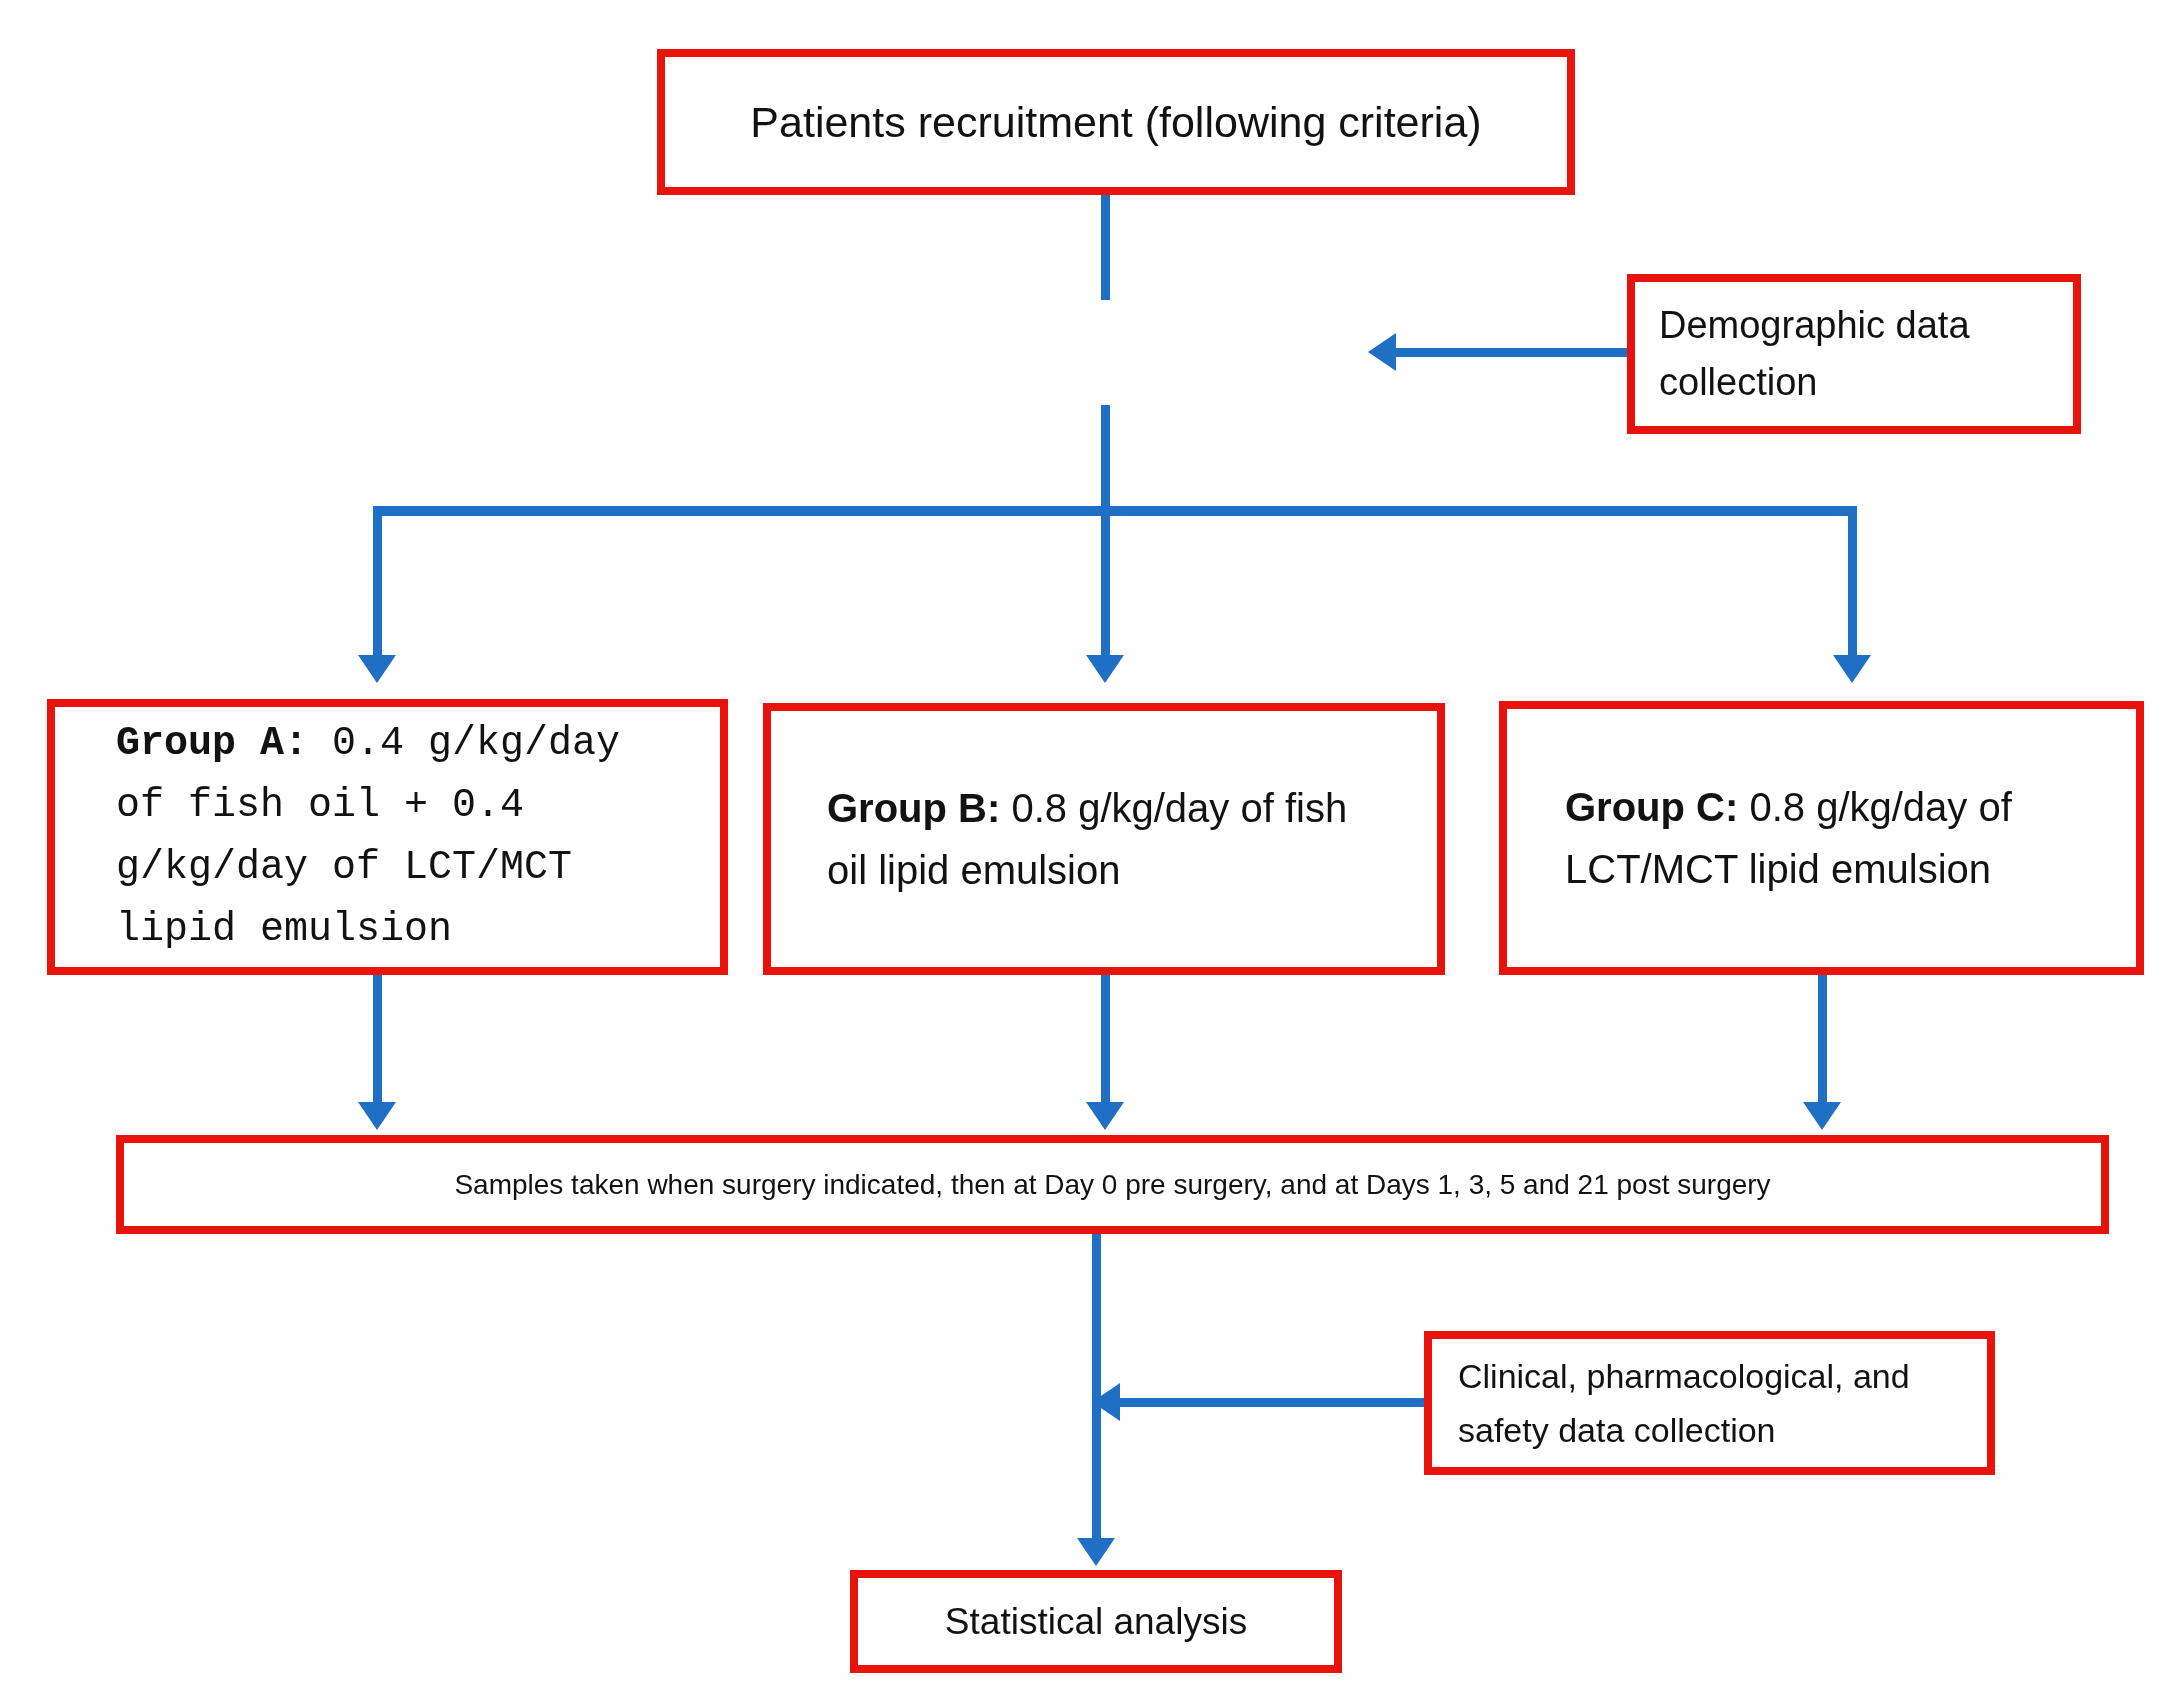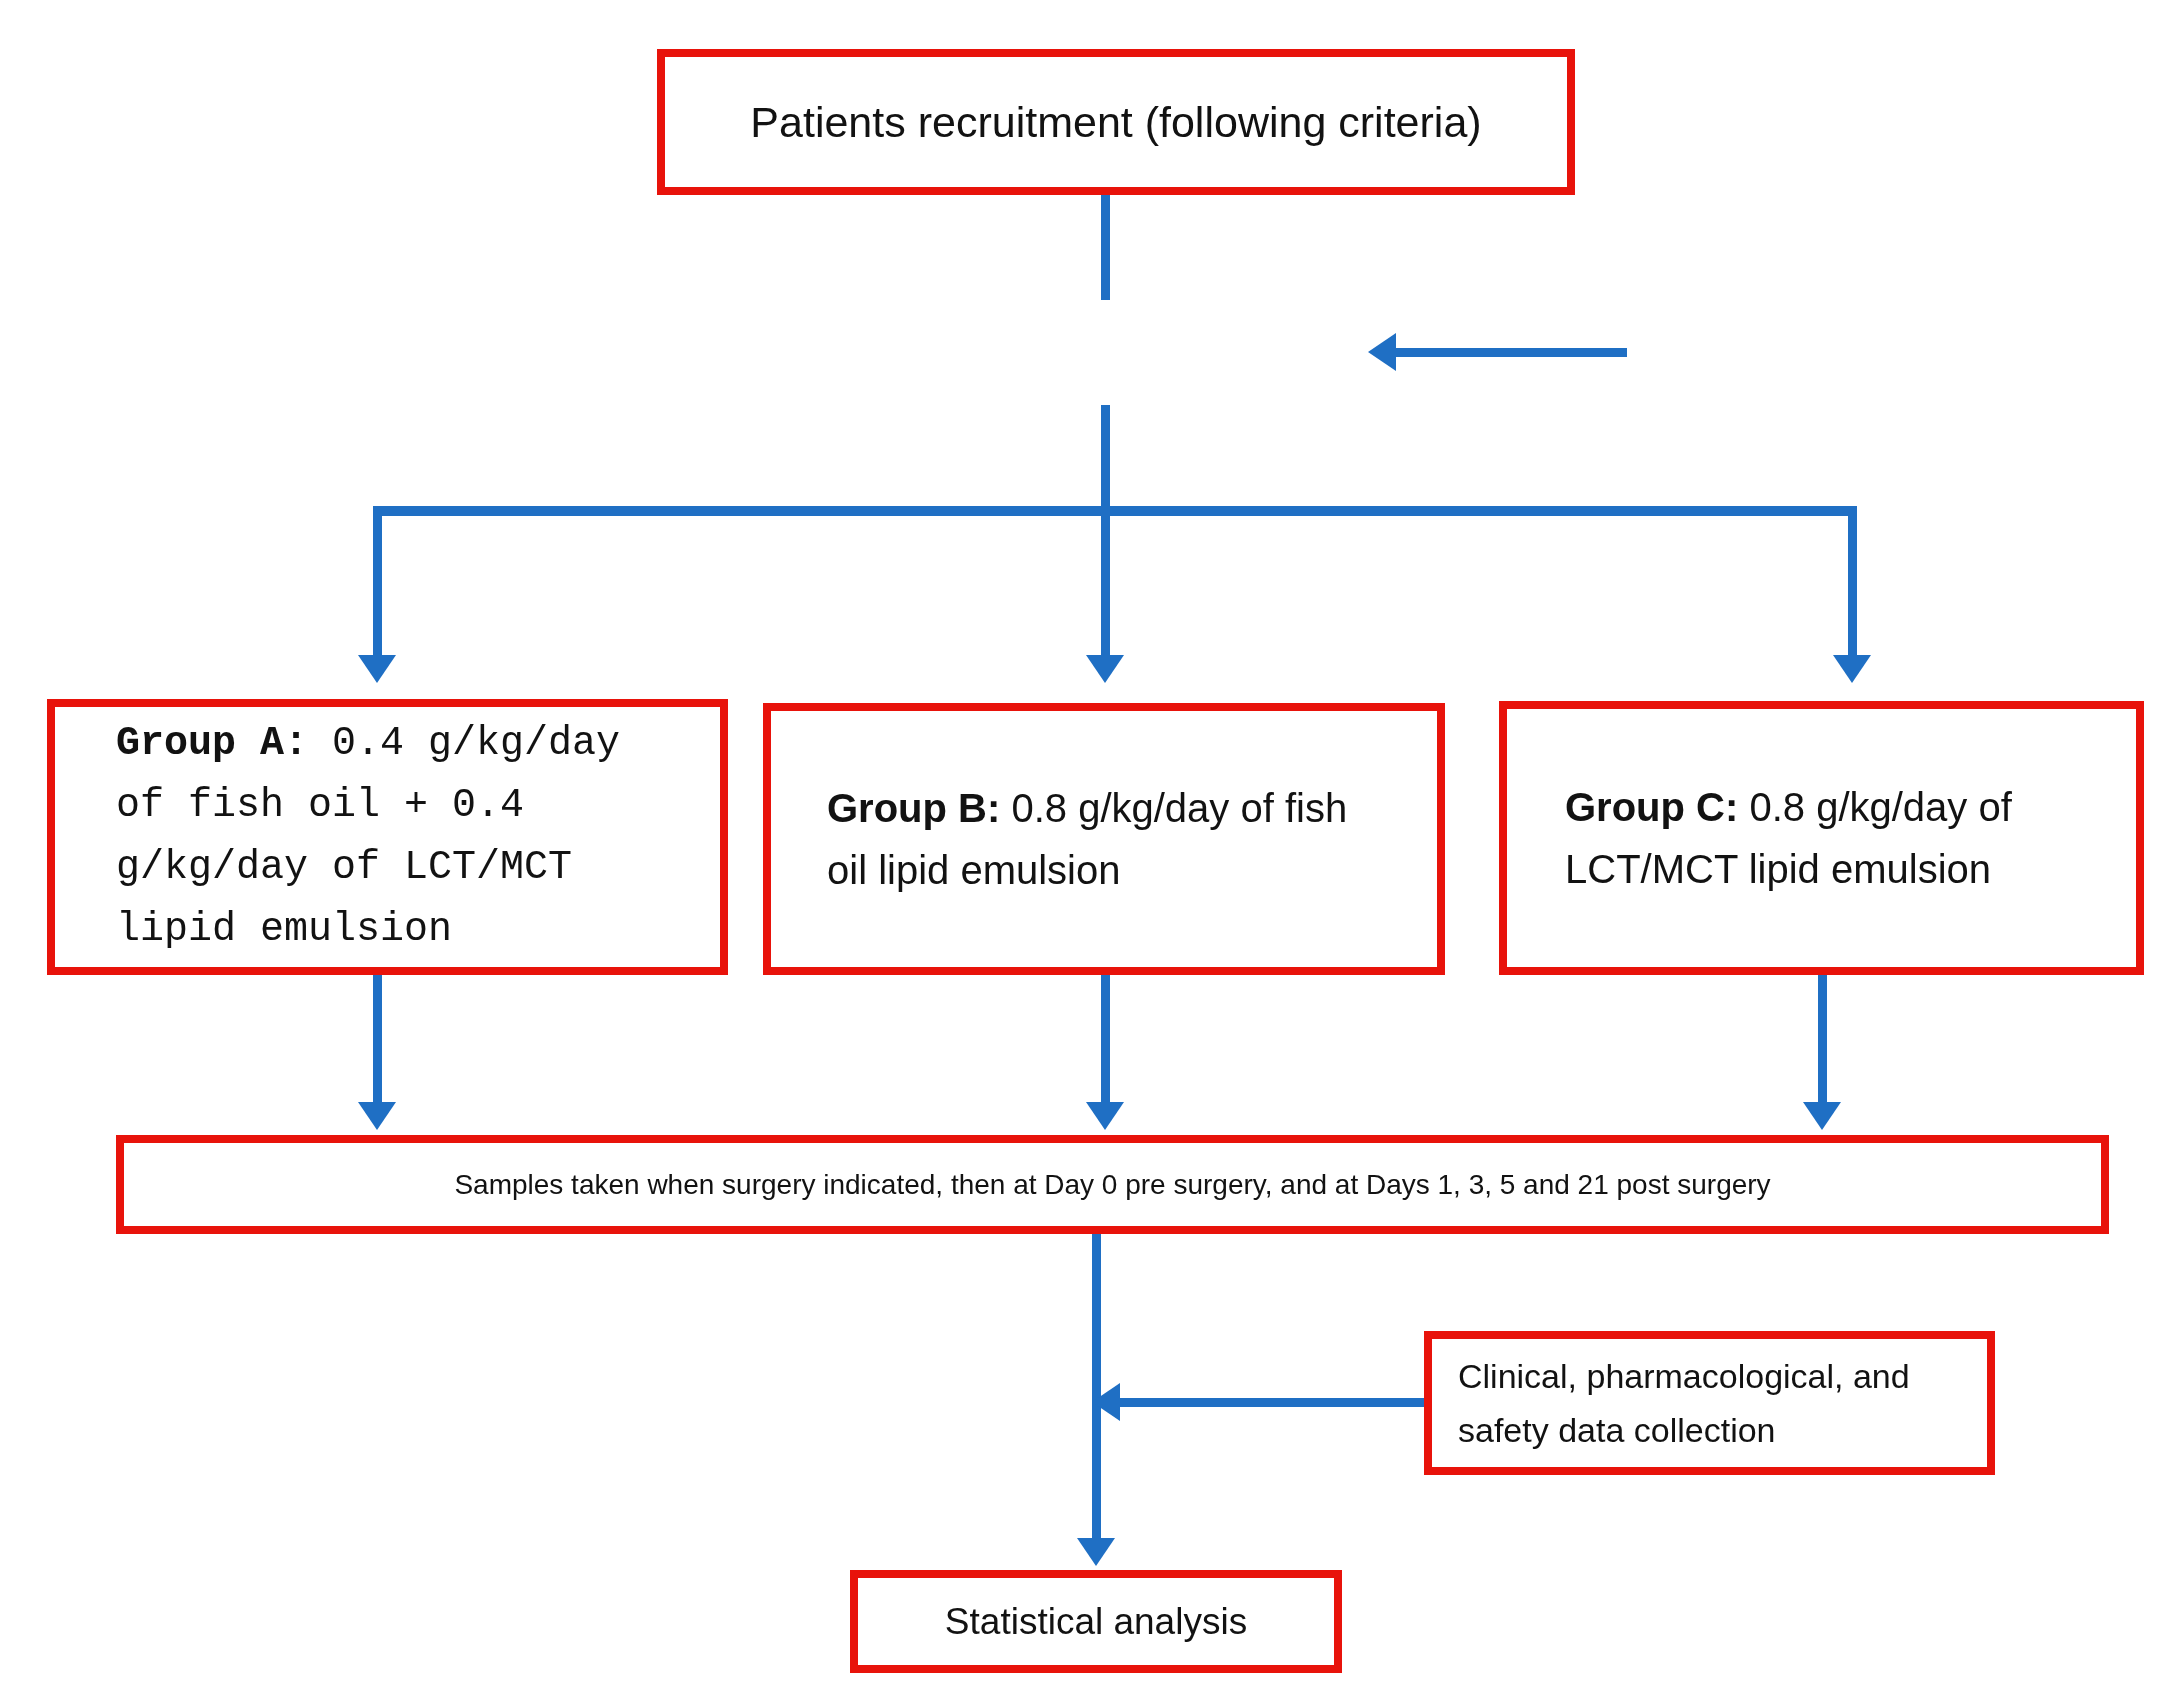--- a/index.html
+++ b/index.html
@@ -201,20 +201,23 @@
   <div class="arrow-down" id="a-samp-stat"></div>
 
   <div class="conn" id="c-clin-stem"></div>
   <div class="arrow-left" id="a-clin-stem"></div>
 
   <div class="box" id="box-recruitment">
     <span class="txt">Patients recruitment (following criteria)</span>
   </div>
 
 
+  <div class="box" id="box-demographic">
+    <span class="txt">Demographic data collection</span>
+  </div>
 
   <div class="box group-box" id="box-group-a">
     <span class="txt"><b>Group A:</b><span> 0.4 g/kg/day of fish oil + 0.4 g/kg/day of LCT/MCT lipid emulsion</span></span>
   </div>
 
   <div class="box group-box" id="box-group-b">
     <span class="txt"><b>Group B:</b><span> 0.8 g/kg/day of fish oil lipid emulsion</span></span>
   </div>
 
   <div class="box group-box" id="box-group-c">

